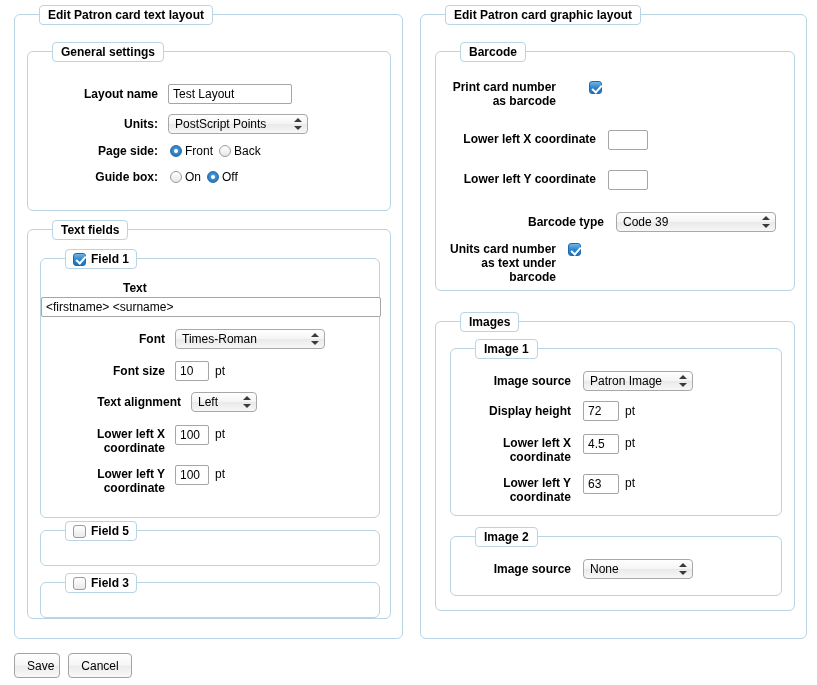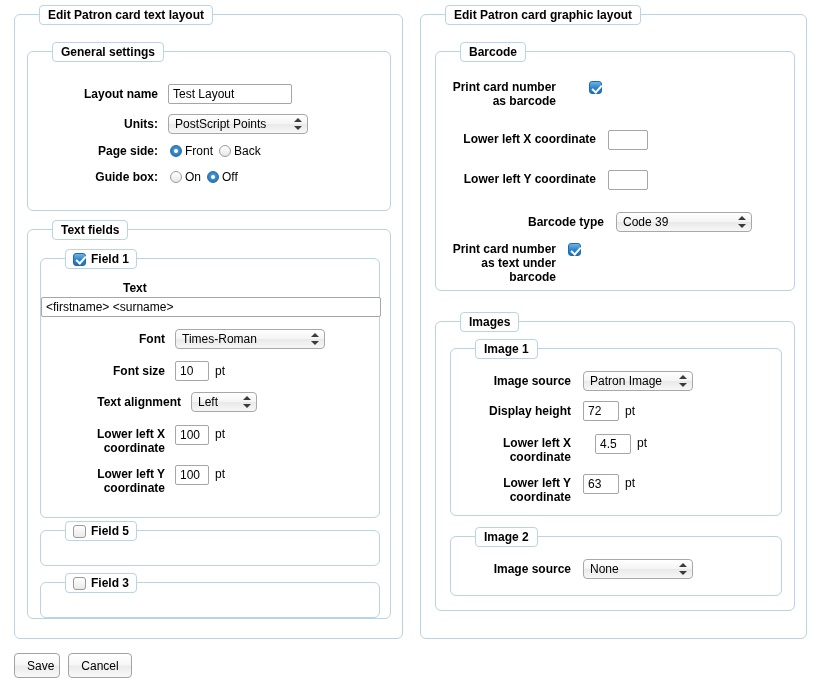--- a/index.html
+++ b/index.html
@@ -324,28 +324,28 @@
         <input class="txt" style="width: 40px; margin-left: 12px; margin-top: 6px;" value="">
       </div>
 
       <div class="row" style="left:0px; top:112px; width:360px; align-items:flex-start;">
         <div class="lbl multi" style="width:160px; padding-top:8px;">Lower left Y coordinate</div>
         <input class="txt" style="width: 40px; margin-left: 12px; margin-top: 6px;" value="">
       </div>
 
       <div class="row" style="left:8px; top:160px; width:360px;">
         <div class="lbl" style="width:160px;">Barcode type</div>
-        <div class="sel" style="width:136px; margin-left:12px;">
+        <div class="sel" style="width:160px; margin-left:12px;">
           <span>Code 39</span>
           <span class="arrows"></span>
         </div>
       </div>
 
       <div class="row" style="left:0px; top:190px; width:360px; align-items:flex-start;">
-        <div class="lbl multi" style="width:120px;">Print card number as text under barcode</div>
+        <div class="lbl multi" style="width:120px;">Units card number as text under barcode</div>
         <span class="cb checked" style="margin-left:12px; margin-top:1px;"></span>
       </div>
     </div>
 
     <div class="fs" style="left:14px; top:306px; width:360px; height:290px;">
       <div class="legend">Images</div>
 
       <div class="fs" style="left:14px; top:26px; width:332px; height:168px;">
         <div class="legend">Image 1</div>
 
@@ -358,21 +358,21 @@
         </div>
 
         <div class="row" style="left:0px; top:52px; width:332px;">
           <div class="lbl" style="width:120px;">Display height</div>
           <input class="txt" style="width: 36px; margin-left: 12px;" value="72">
           <span class="unit">pt</span>
         </div>
 
         <div class="row" style="left:0px; top:78px; width:332px; align-items:flex-start;">
           <div class="lbl multi" style="width:120px; padding-top:9px;">Lower left X coordinate</div>
-          <input class="txt" style="width: 36px; margin-left: 24px; margin-top: 7px;" value="4.5">
+          <input class="txt" style="width: 36px; margin-left: 12px; margin-top: 7px;" value="4.5">
           <span class="unit" style="margin-top:9px;">pt</span>
         </div>
 
         <div class="row" style="left:0px; top:118px; width:332px; align-items:flex-start;">
           <div class="lbl multi" style="width:120px; padding-top:9px;">Lower left Y coordinate</div>
           <input class="txt" style="width: 36px; margin-left: 12px; margin-top: 7px;" value="63">
           <span class="unit" style="margin-top:9px;">pt</span>
         </div>
       </div>
 

